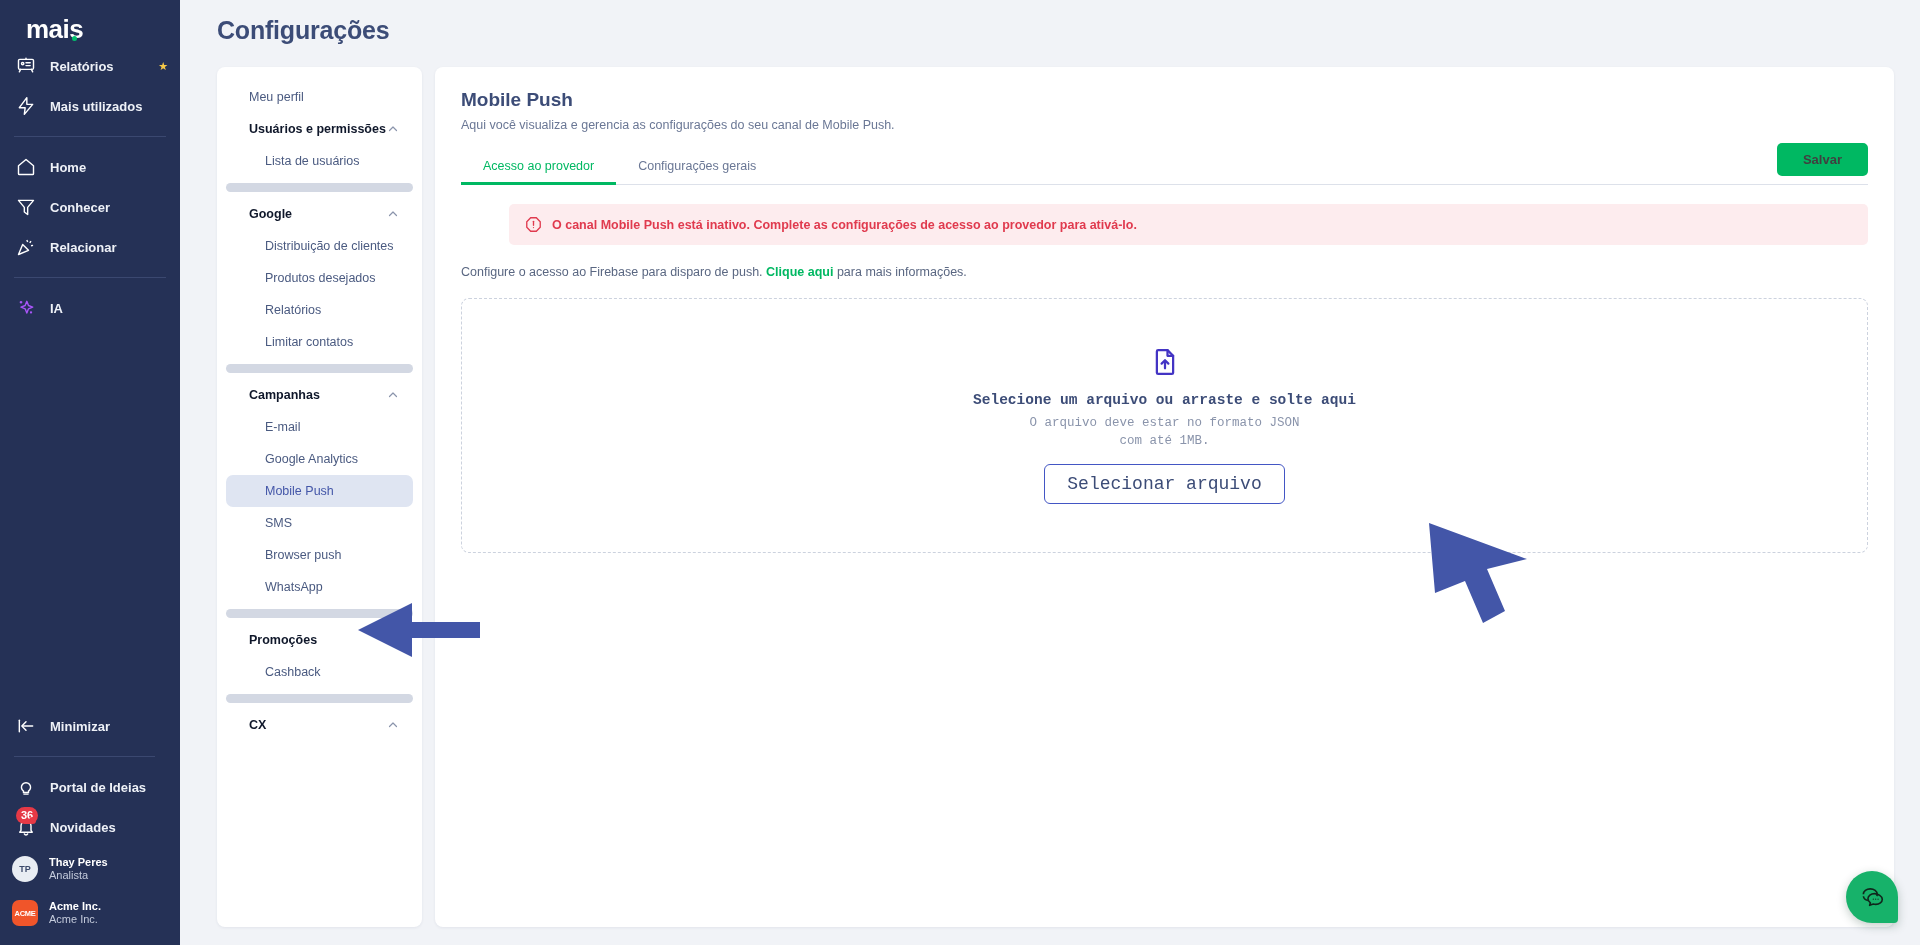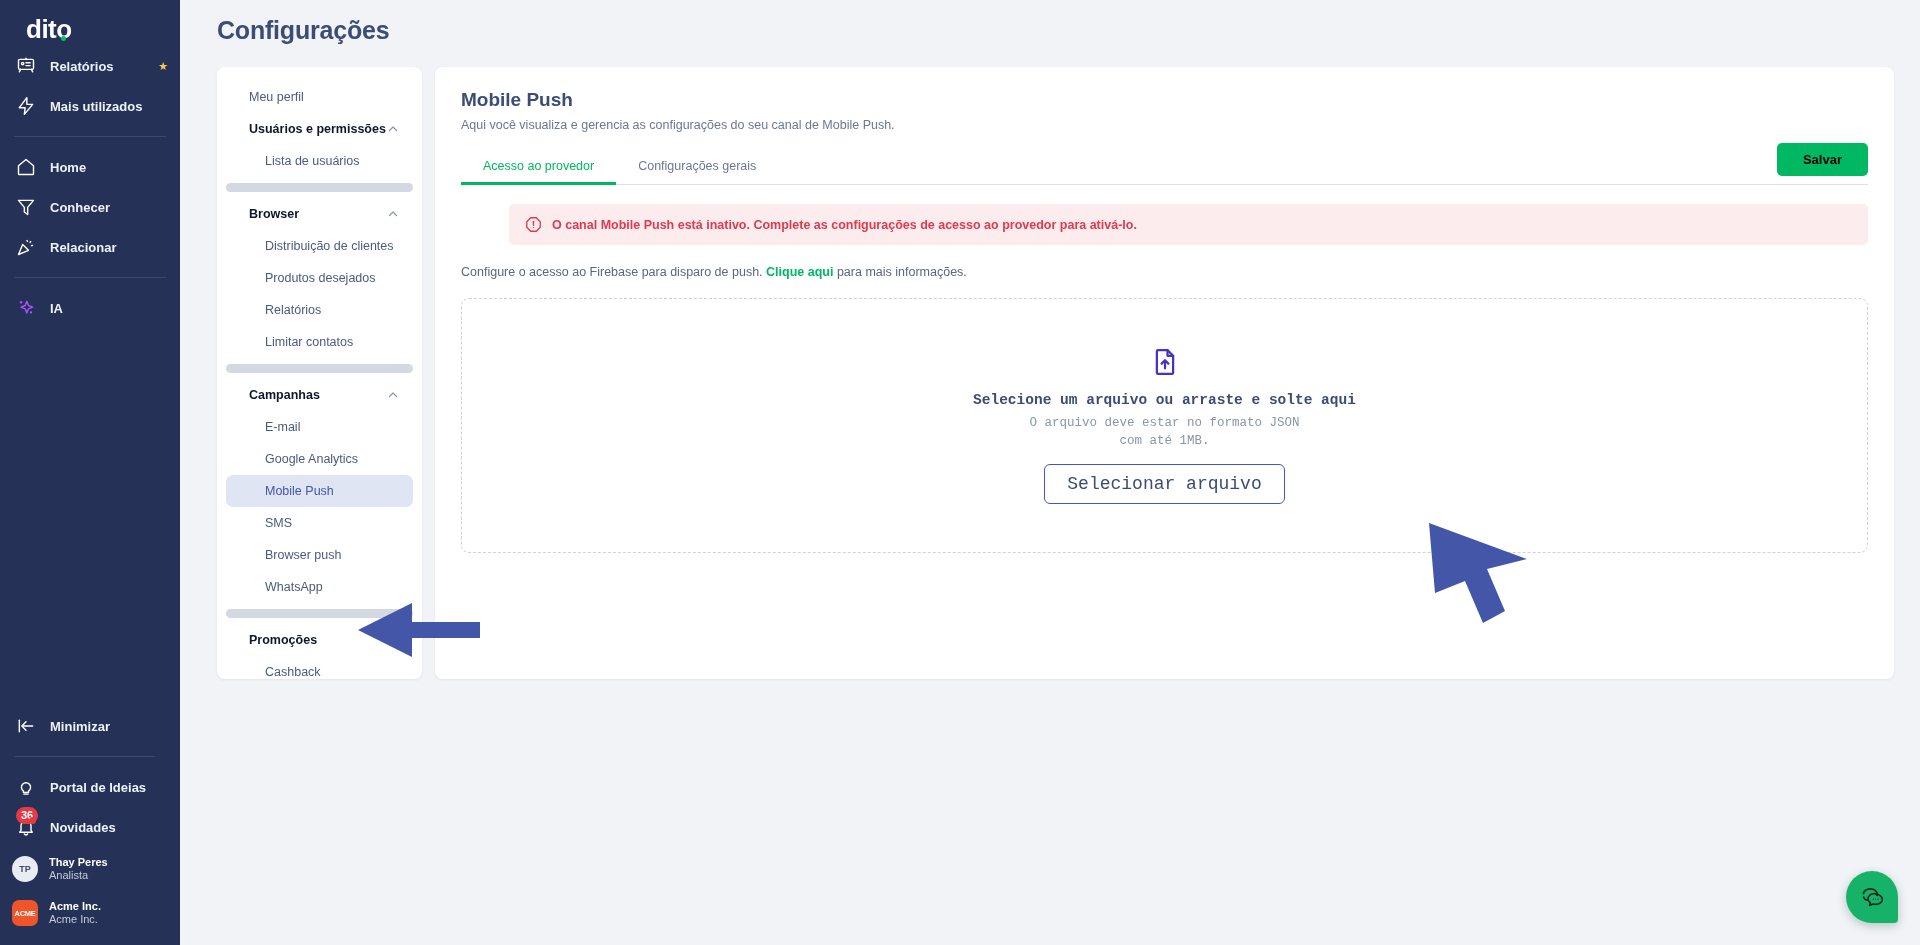--- a/index.html
+++ b/index.html
@@ -68,21 +68,21 @@
     padding: 16px 0 0 37px; letter-spacing: -0.2px;
   }
 
   .page-body { display: flex; padding: 22px 0 0 37px; gap: 13px; }
 
   
   .settings-card {
     width: 205px; flex: 0 0 205px;
     background: #fff; border-radius: 8px;
     padding: 14px 0 0 0;
-    height: 612px;
+    height: 860px;
     overflow: hidden;
     box-shadow: 0 1px 3px rgba(28,40,80,.07);
   }
   .sm-link {
     font-size: 12.5px; color: #4a5a80; padding: 9px 0 9px 23px; cursor: pointer;
     border-radius: 6px; margin: 0 9px;
   }
   .sm-group {
     display: flex; align-items: center; justify-content: space-between;
     font-size: 12.5px; font-weight: 700; color: #0f172a;
@@ -110,21 +110,21 @@
 
   .tabs-row { display: flex; align-items: flex-end; margin-top: 19px; position: relative; }
   .tabs { display: flex; border-bottom: 1px solid #dde1ea; flex: 1; }
   .tab {
     font-size: 12.5px; color: #6a7795; padding: 8px 22px 9px 22px; cursor: pointer;
     border-bottom: 3px solid transparent; margin-bottom: -1px;
   }
   .tab.active { color: #00b862; border-bottom-color: #00b862; }
   .btn-save {
     position: absolute; right: 0; bottom: 9px;
-    background: #00b862; color: #000000; border: none; border-radius: 5px;
+    background: #00b862; color: #404040; border: none; border-radius: 5px;
     font-size: 13px; font-weight: 600; padding: 9px 26px; cursor: pointer;
     font-family: inherit;
     text-align: center;
   }
 
   .alert {
     margin-top: 19px; background: #fdecee; border-radius: 5px;
     display: flex; align-items: center; gap: 10px;
     padding: 12px 16px;
     margin-left: 48px;
@@ -164,21 +164,21 @@
   }
 </style>
 </head>
 <body>
 
 <div class="app">
 
   <nav class="leftnav">
 
     <div class="brand">
-      <span class="brand-logo"><span>dito</span><span class="dot"></span></span>
+      <span class="brand-logo"><span>mais</span><span class="dot"></span></span>
     </div>
 
     <div class="nav-item">
       <span class="ico">
         <svg width="20" height="20" viewBox="0 0 24 24" fill="none" stroke="#fff" stroke-width="1.7" stroke-linecap="round">
           <rect x="3" y="4" width="18" height="12" rx="1.5"></rect>
           <circle cx="8" cy="9" r="1.4"></circle>
             <line x1="12" y1="8" x2="17" y2="8"></line>
             <line x1="12" y1="11.5" x2="17" y2="11.5"></line>
           <line x1="12" y1="2.5" x2="12" y2="4"></line>
@@ -306,21 +306,21 @@
           <div class="sm-link">Meu perfil</div>
           <div class="sm-group">
             <span>Usuários e permissões</span>
             <svg class="chev" viewBox="0 0 24 24" fill="none" stroke="#8a94ab" stroke-width="2.4" stroke-linecap="round" stroke-linejoin="round">
               <polyline points="5,15 12,8 19,15"></polyline>
             </svg>
           </div>
           <div class="sm-sub">Lista de usuários</div>
           <div class="sm-divider"></div>
           <div class="sm-group">
-            <span>Browser</span>
+            <span>Google</span>
             <svg class="chev" viewBox="0 0 24 24" fill="none" stroke="#8a94ab" stroke-width="2.4" stroke-linecap="round" stroke-linejoin="round">
               <polyline points="5,15 12,8 19,15"></polyline>
             </svg>
           </div>
           <div class="sm-sub">Distribuição de clientes</div>
           <div class="sm-sub">Produtos desejados</div>
           <div class="sm-sub">Relatórios</div>
           <div class="sm-sub">Limitar contatos</div>
           <div class="sm-divider"></div>
           <div class="sm-group">

